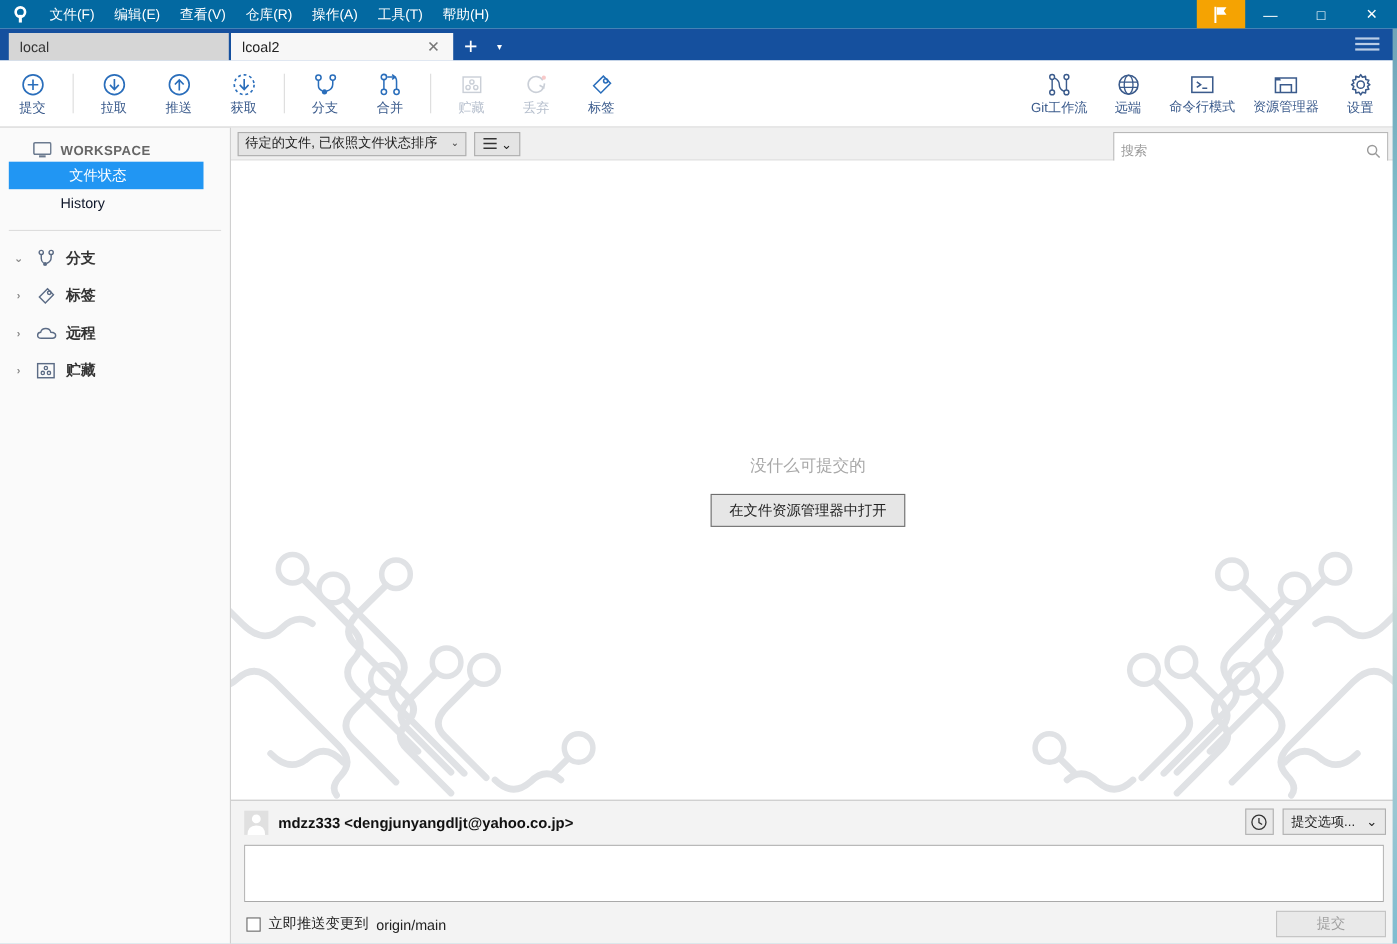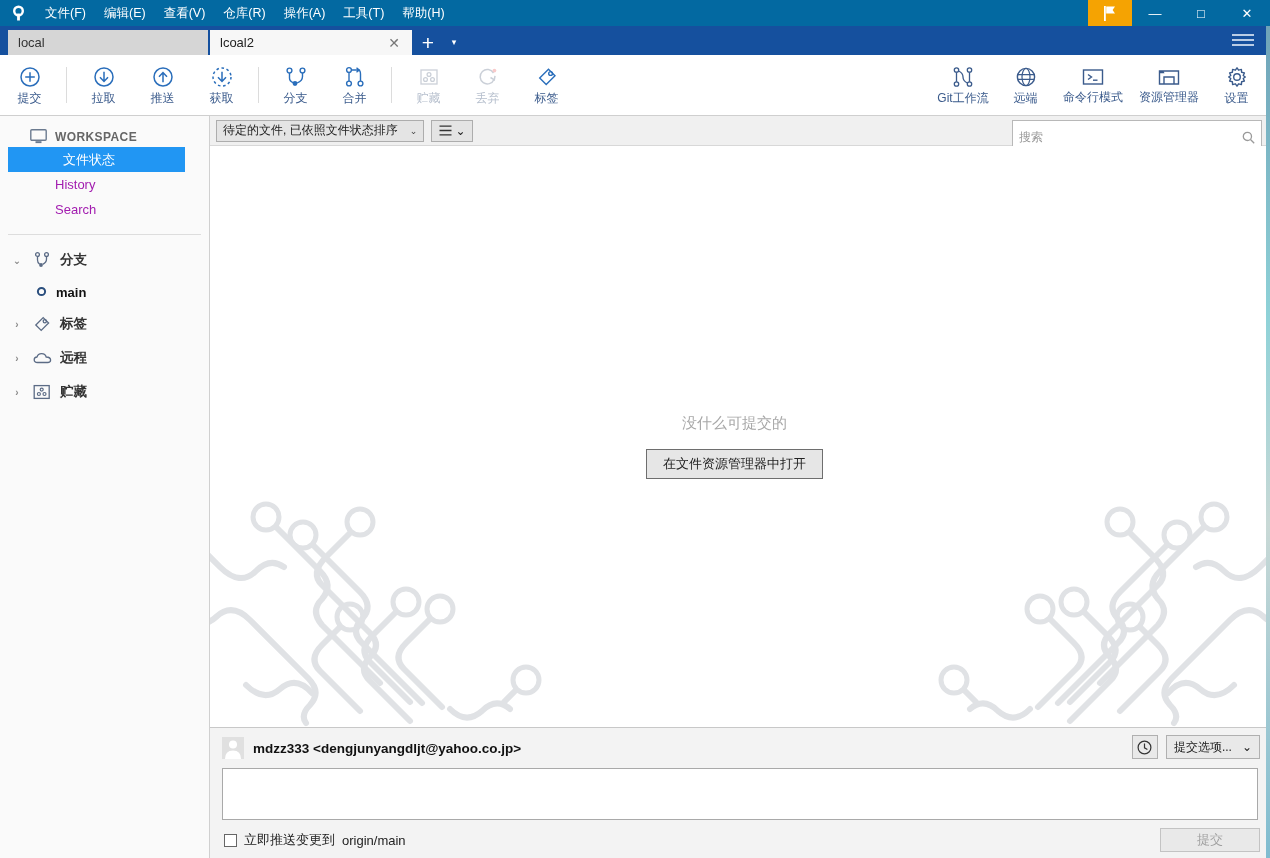--- a/index.html
+++ b/index.html
@@ -112,21 +112,21 @@
     width: 210px; flex: 0 0 210px; background: #fafafa;
     border-right: 1px solid #d0d0d0; padding-top: 10px;
     overflow: hidden;
   }
   .ws-head {
     display: flex; align-items: center; gap: 8px; padding: 3px 0 3px 30px;
     font-size: 12px; color: #666; letter-spacing: .4px; font-weight: 600;
   }
   .side-row {
     height: 25px; display: flex; align-items: center;
-    padding-left: 55px; font-size: 13px; color: #a21caf;
+    padding-left: 55px; font-size: 13px; color: #0f172a;
   }
   .side-row.selected {
     background: #2196f3; color: #ffffff;
     margin: 0 24px 0 8px; border-radius: 0;
   }
   .divider {
     height: 1px; background: #dddddd; margin: 12px 8px 8px 8px;
   }
   .tree-row {
     height: 34px; display: flex; align-items: center; gap: 7px;
@@ -441,48 +441,37 @@
           <rect x="5.5" y="12.2" width="6" height="1.9" fill="#6b7a8f"></rect>
         </svg>
         <span>WORKSPACE</span>
       </div>
       <div class="side-row selected">
         <span>文件状态</span>
       </div>
       <div class="side-row">
         <span>History</span>
       </div>
-      <div class="side-row">
-        <span>Search</span>
-      </div>
 
       <div class="divider"></div>
 
       <div class="tree-row">
         <span class="chev">⌄</span>
         <span class="tree-icon">
           <svg width="18" height="18" viewBox="0 0 18 18">
             <circle cx="4.5" cy="3.5" r="1.9" fill="none" stroke="#5b6b85" stroke-width="1.3"></circle>
             <circle cx="13.5" cy="3.5" r="1.9" fill="none" stroke="#5b6b85" stroke-width="1.3"></circle>
             <circle cx="8" cy="14" r="1.9" fill="#5b6b85"></circle>
             <path d="M4.5 5.4 V9 Q4.5 11.7 6.6 13.1" fill="none" stroke="#5b6b85" stroke-width="1.3"></path>
             <path d="M13.5 5.4 V8 Q13.5 11.6 9.7 13.3" fill="none" stroke="#5b6b85" stroke-width="1.3"></path>
           </svg>
         </span>
         <span>分支</span>
       </div>
 
-      <div class="branch-row">
-        <span>
-          <svg width="11" height="11" viewBox="0 0 11 11">
-            <circle cx="5.5" cy="5.5" r="3.6" fill="none" stroke="#2b4f7e" stroke-width="2"></circle>
-          </svg>
-        </span>
-        <span>main</span>
-      </div>
 
       <div class="tree-row">
         <span class="chev">›</span>
         <span class="tree-icon">
           <svg width="18" height="18" viewBox="0 0 18 18">
             <path d="M10.2 2.6 L15.6 8 L8.2 15.4 L2.8 10 Z" fill="none" stroke="#5b6b85" stroke-width="1.3"></path>
             <circle cx="11.8" cy="6.2" r="1.6" fill="none" stroke="#5b6b85" stroke-width="1.3"></circle>
           </svg>
         </span>
         <span>标签</span>

